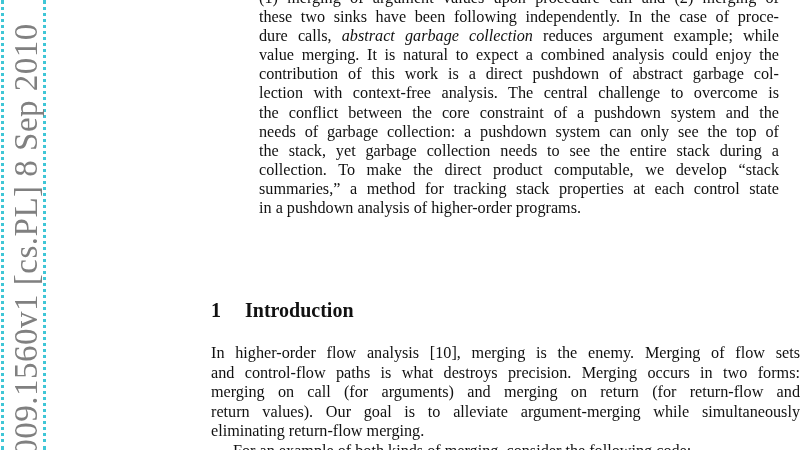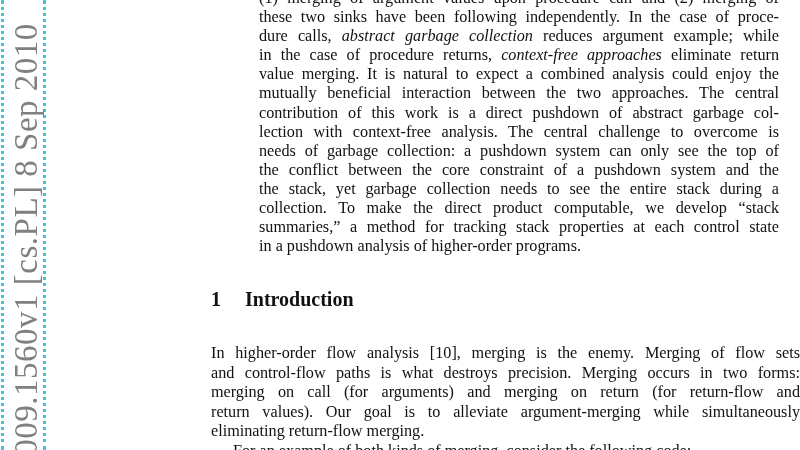--- a/index.html
+++ b/index.html
@@ -24,21 +24,21 @@
     font-size:33px; color:#808080; letter-spacing:0.5px;
   }
   .abstract {
     position:absolute; left:259px; top:-11px; width:520px;
     font-family:"Liberation Serif", serif;
     font-size:16.2px; line-height:19.1px;
   }
   .abstract .line { display:block; white-space:nowrap; text-align:justify; text-align-last:justify; }
   .abstract .line.last { text-align-last:left; }
   .section-heading {
-    position:absolute; left:211px; top:288px;
+    position:absolute; left:211px; top:299px;
     font-family:"Liberation Serif", serif; font-weight:bold; font-size:20px;
   }
   .section-heading .num { display:inline-block; width:34px; }
   .intro {
     position:absolute; left:211px; top:344px; width:589px;
     font-family:"Liberation Serif", serif;
     font-size:16.2px; line-height:19.6px;
   }
   .intro .line { display:block; white-space:nowrap; text-align:justify; text-align-last:justify; }
   .intro .line.last { text-align-last:left; }
@@ -51,27 +51,25 @@
 <div class="stamp-line" style="left:1px;"></div>
 <div class="stamp-line" style="left:43px;"></div>
 <div class="stamp">
   <div class="stamp-text">arXiv:1009.1560v1  [cs.PL]  8 Sep 2010</div>
 </div>
 
 <div class="abstract">
   <span class="line">(1) merging of argument values upon procedure call and (2) merging of</span>
   <span class="line">these two sinks have been following independently. In the case of proce-</span>
   <span class="line"><span>dure calls, </span><em>abstract garbage collection</em><span> reduces argument example; while</span></span>
-  <span class="line"><span>in the case of procedure returns, </span><em>context-free approaches</em><span> eliminate return</span></span>
   <span class="line">value merging. It is natural to expect a combined analysis could enjoy the</span>
-  <span class="line">mutually beneficial interaction between the two approaches. The central</span>
   <span class="line">contribution of this work is a direct pushdown of abstract garbage col-</span>
   <span class="line">lection with context-free analysis. The central challenge to overcome is</span>
+  <span class="line">the conflict between the core constraint of a pushdown system and the</span>
   <span class="line">needs of garbage collection: a pushdown system can only see the top of</span>
-  <span class="line">the conflict between the core constraint of a pushdown system and the</span>
   <span class="line">the stack, yet garbage collection needs to see the entire stack during a</span>
   <span class="line">collection. To make the direct product computable, we develop “stack</span>
   <span class="line">summaries,” a method for tracking stack properties at each control state</span>
   <span class="line last">in a pushdown analysis of higher-order programs.</span>
 </div>
 
 <div class="section-heading">
   <span class="num">1</span><span>Introduction</span>
 </div>
 

